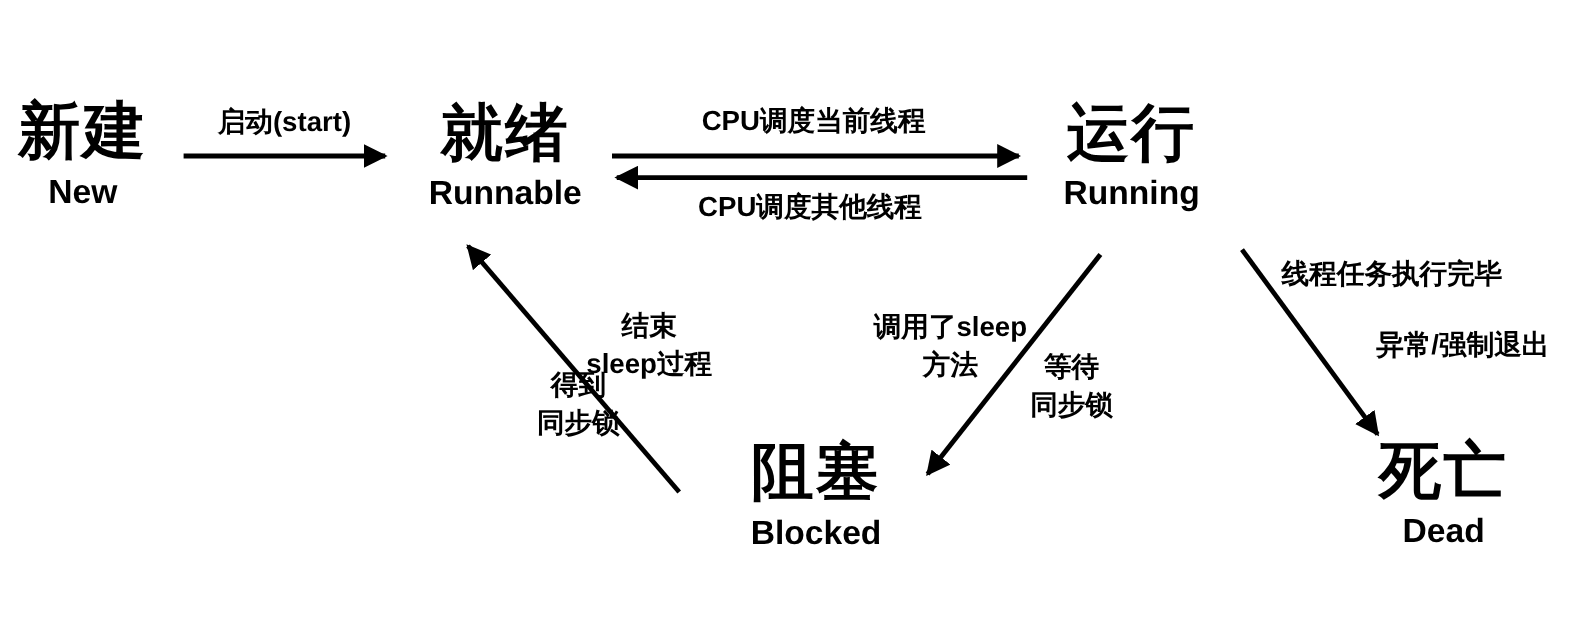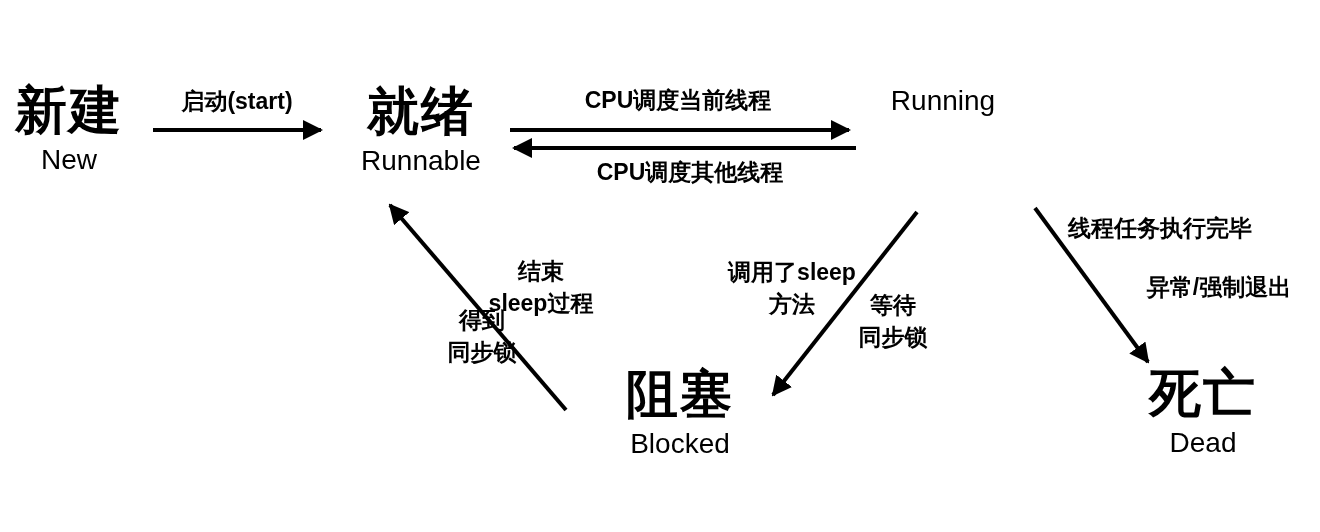--- a/index.html
+++ b/index.html
@@ -12,39 +12,39 @@
   }
   .canvas { position: absolute; left: 0; top: 0; width: 1320px; height: 434px; }
   svg.arrows { position: absolute; left: 0; top: 0; }
   svg.arrows line { stroke: var(--ink, #000000); stroke-width: 4; }
 
   .state {
     position: absolute; transform: translateX(-50%);
     text-align: center; white-space: nowrap;
   }
   .state .zh { font-size: 52px; font-weight: bold; line-height: 60px; letter-spacing: 2px; }
-  .state .en { font-size: 28px; font-weight: normal; line-height: 32px; margin-top: 4px; }
+  .state .en { font-size: 28px; font-weight: bold; line-height: 32px; margin-top: 4px; }
 
   .edge-label {
     position: absolute; transform: translate(-50%, -50%);
     font-size: 23px; font-weight: bold; line-height: 32px;
     white-space: nowrap; text-align: center;
   }
 
   
   #state-new      { left: 69px;   top: 80px;  }
   #state-runnable { left: 421px;  top: 81px;  }
   #state-running  { left: 943px;  top: 81px;  }
   #state-blocked  { left: 680px;  top: 364px; }
   #state-dead     { left: 1183px; top: 363px; margin-left: 20px; }
 
   
   #label-start            { left: 237px;  top: 101px; }
   #label-cpu-current      { left: 678px;  top: 100px; }
-  #label-cpu-other        { left: 690px;  top: 172px; }
+  #label-cpu-other        { left: 675px;  top: 172px; }
   #label-sleep-end        { left: 541px;  top: 287px; }
   #label-acquire-lock     { left: 482px;  top: 336px; }
   #label-call-sleep       { left: 792px;  top: 288px; }
   #label-wait-lock        { left: 893px;  top: 321px; }
   #label-task-complete    { left: 1160px; top: 228px; }
   #label-abnormal-exit    { left: 1203px; top: 287px; margin-left: 16px; }
 </style>
 </head>
 <body style="background: rgb(255, 255, 255);">
 
@@ -68,20 +68,21 @@
     <div class="zh">新建</div>
     <div class="en">New</div>
   </div>
 
   <div class="state" id="state-runnable">
     <div class="zh">就绪</div>
     <div class="en">Runnable</div>
   </div>
 
   <div class="state" id="state-running">
+    <div class="zh">运行</div>
     <div class="en">Running</div>
   </div>
 
   <div class="state" id="state-blocked">
     <div class="zh">阻塞</div>
     <div class="en">Blocked</div>
   </div>
 
   <div class="state" id="state-dead">
     <div class="zh">死亡</div>

